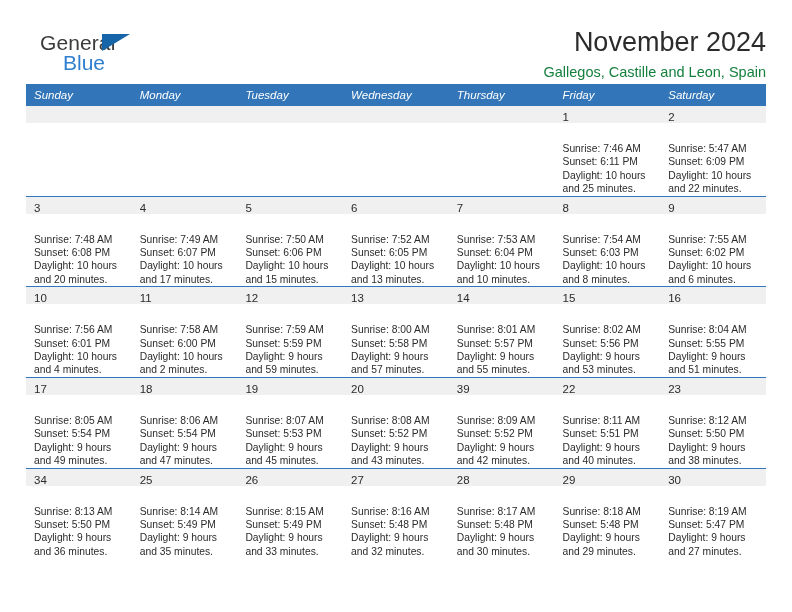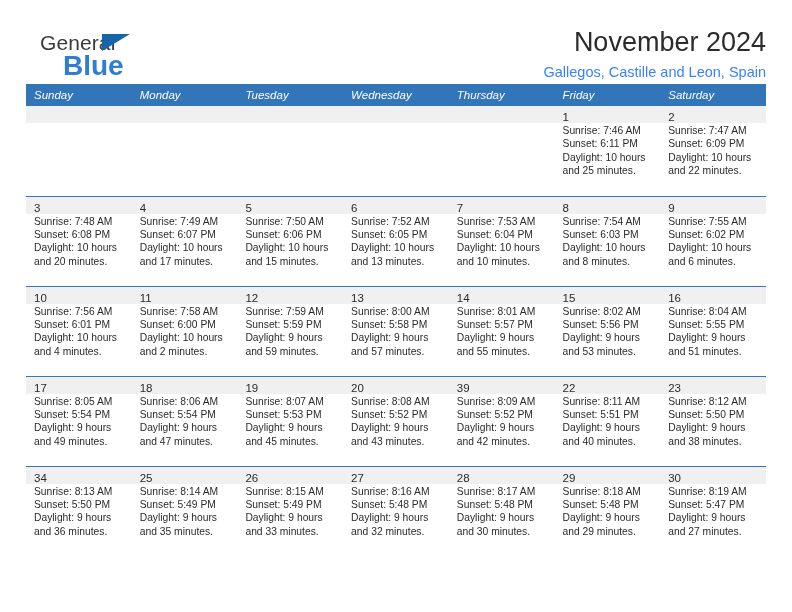--- a/index.html
+++ b/index.html
@@ -52,39 +52,38 @@
     top: 6px;
     width: 0;
     height: 0;
     border-left: 28px solid #1565a8;
     border-bottom: 17px solid transparent;
   }
   .brand-blue {
     position: absolute;
     left: 37px;
     top: 24px;
-    font-size: 28px;
+    font-size: 21px;
     color: #2f7fd0;
     line-height: 1;
-    font-weight: bold;
   }
   .titles {
     text-align: right;
     flex: 1 1 auto;
   }
   .cal-title {
     font-size: 27px;
     color: #2b2b2b;
     line-height: 1.05;
     font-weight: normal;
     margin: 0;
   }
   .cal-subtitle {
     font-size: 14.5px;
-    color: #3b82f6;
+    color: #15803d;
     margin-top: 9px;
     line-height: 1.1;
   }
 
   
   .calendar {
     margin-top: 10px;
     width: 740px;
     border-collapse: collapse;
     table-layout: fixed;
@@ -118,21 +117,21 @@
     height: 17px;
     padding: 1px 0 0 8px;
     box-sizing: border-box;
   }
   .daynum {
     font-size: 11.5px;
     color: #2b2b2b;
     line-height: 16px;
   }
   .cell-body {
-    padding: 1px 6px 0 8px;
+    padding: 19px 6px 0 8px;
   }
   .cell-line {
     font-size: 10.3px;
     color: #2b2b2b;
     line-height: 13.4px;
     white-space: nowrap;
   }
   .empty-band {
     background: #f0f0f0;
     height: 17px;
@@ -192,21 +191,21 @@
             <div class="cell-body">
               <div class="cell-line">Sunrise: 7:46 AM</div>
               <div class="cell-line">Sunset: 6:11 PM</div>
               <div class="cell-line">Daylight: 10 hours</div>
               <div class="cell-line">and 25 minutes.</div>
             </div>
           </td>
           <td>
             <div class="daynum-band"><span class="daynum">2</span></div>
             <div class="cell-body">
-              <div class="cell-line">Sunrise: 7:47 AM</div>
+              <div class="cell-line">Sunrise: 5:47 AM</div>
               <div class="cell-line">Sunset: 6:09 PM</div>
               <div class="cell-line">Daylight: 10 hours</div>
               <div class="cell-line">and 22 minutes.</div>
             </div>
           </td>
         </tr>
         <tr>
           <td>
             <div class="daynum-band"><span class="daynum">3</span></div>
             <div class="cell-body">

